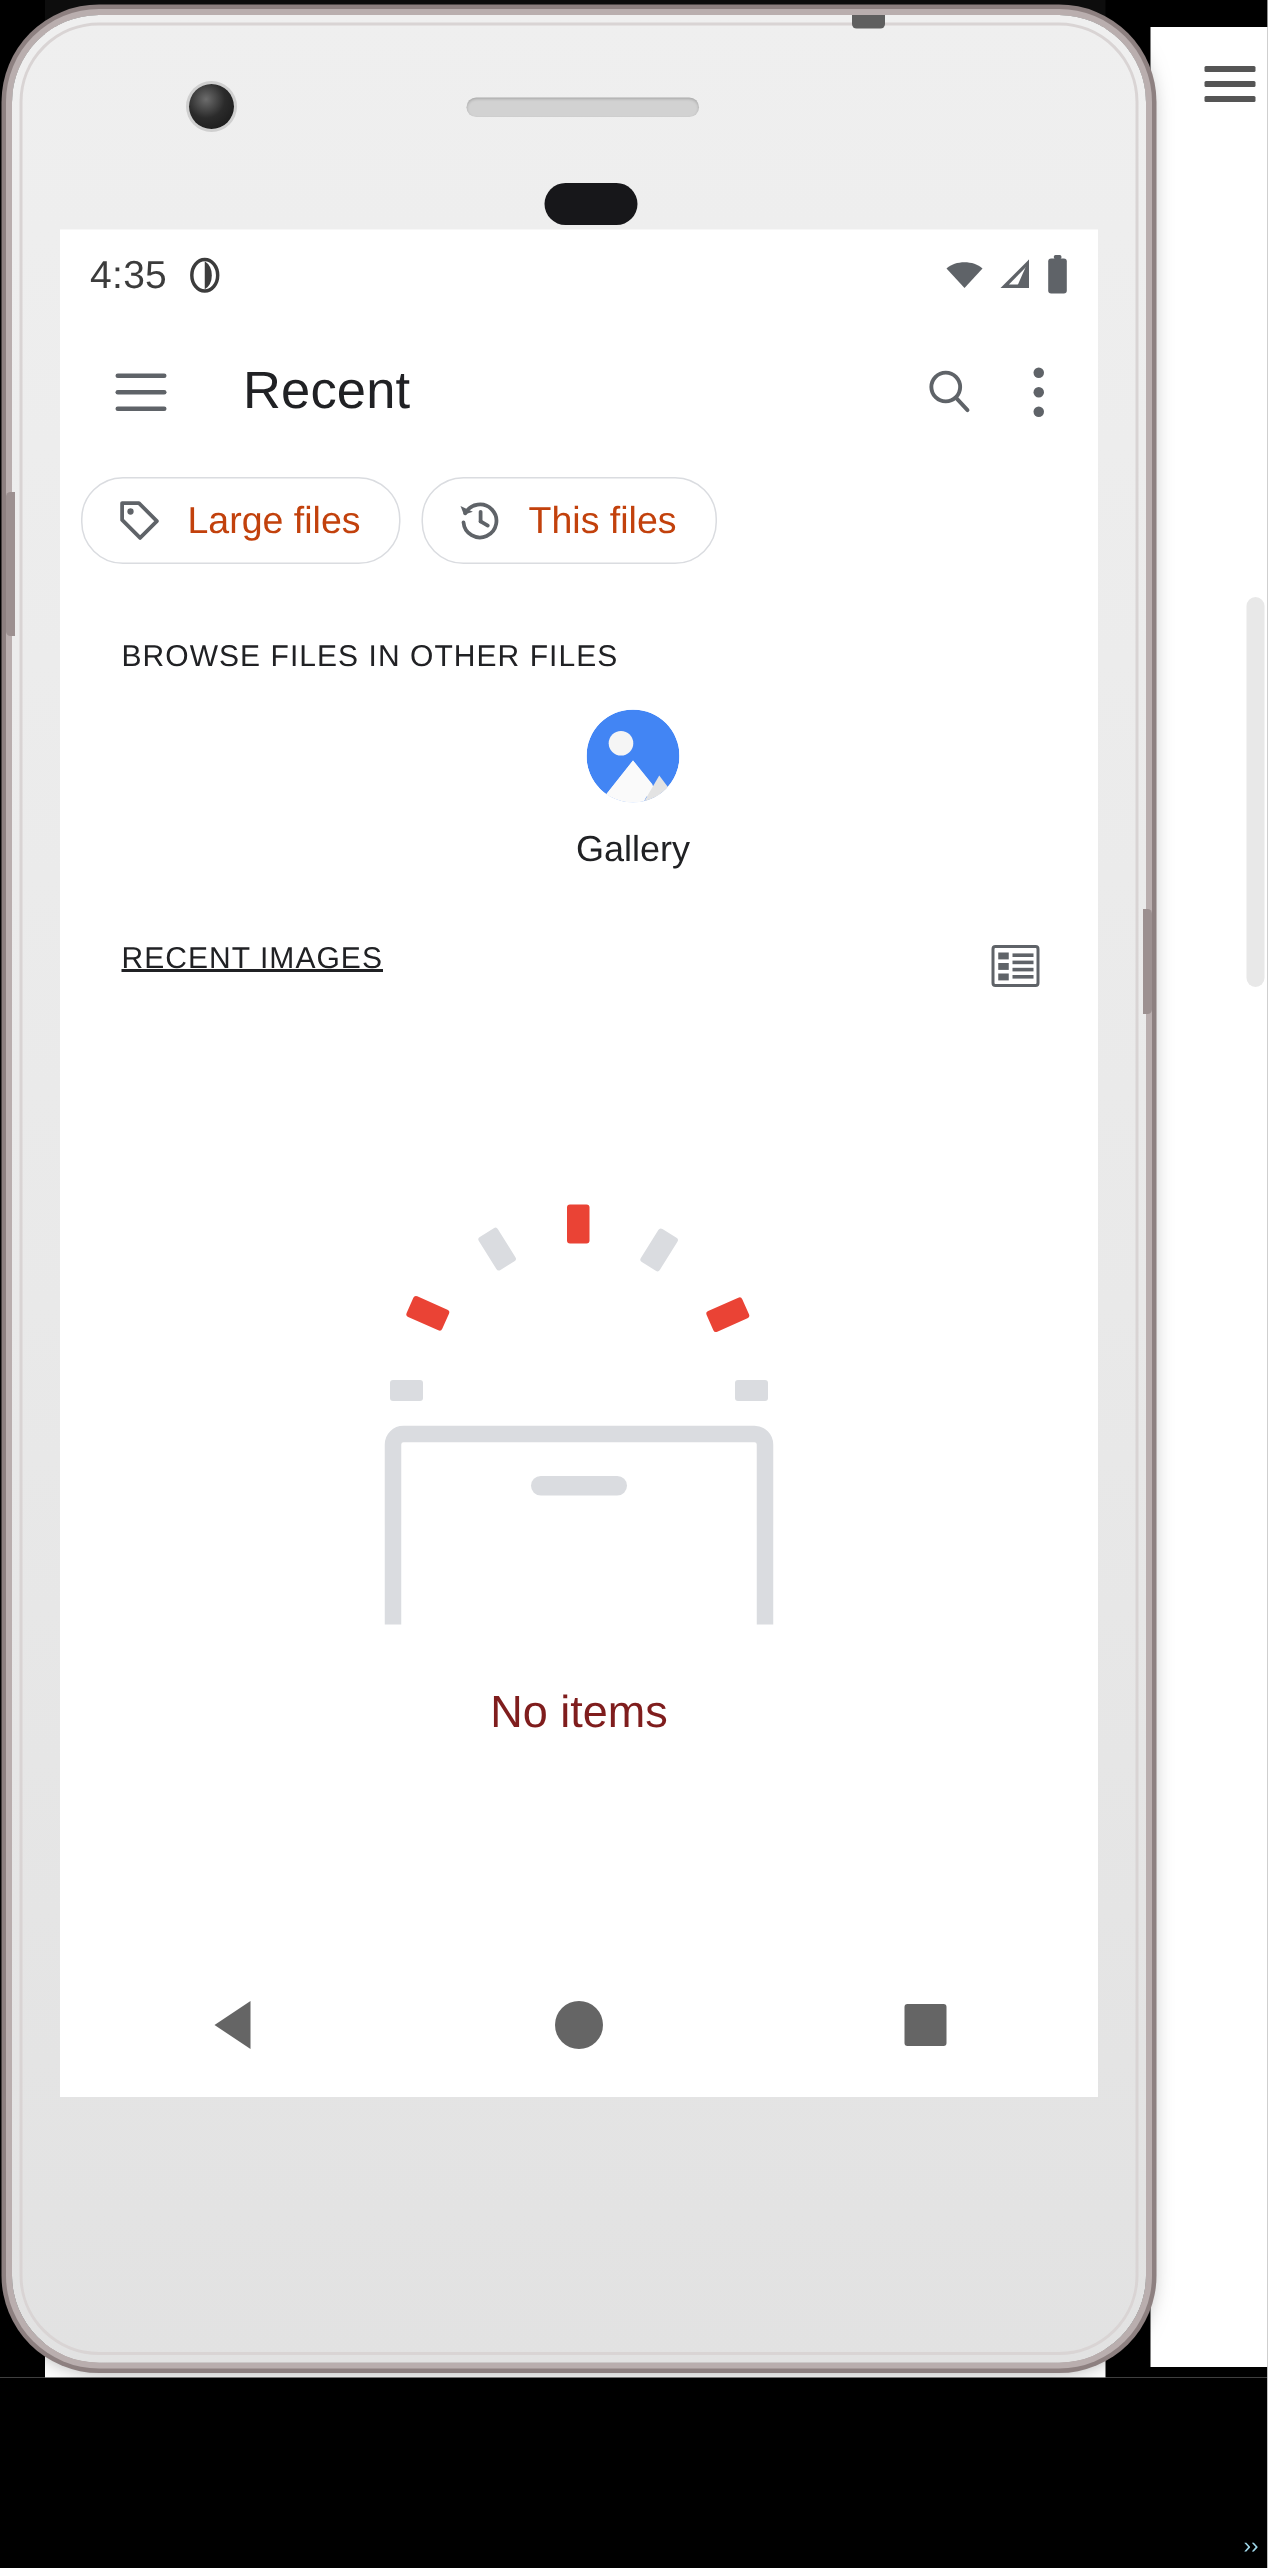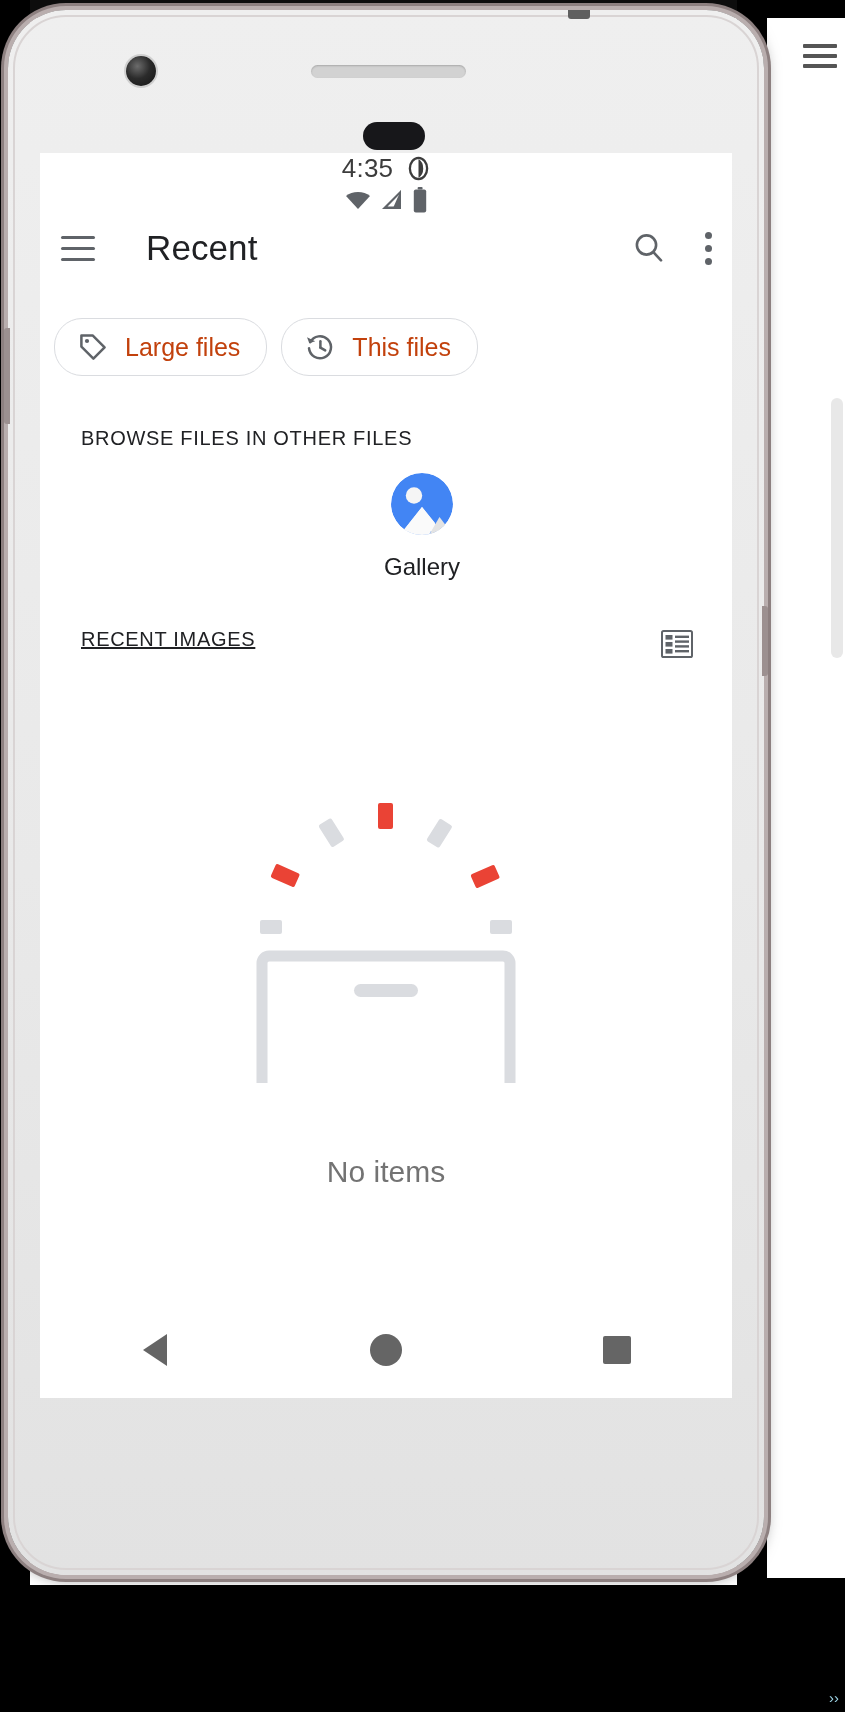--- a/index.html
+++ b/index.html
@@ -150,21 +150,20 @@
   
   .statusbar {
     position: absolute;
     left: 0; top: 0;
     width: 692px; height: 60px;
     display: flex;
     align-items: center;
     justify-content: space-between;
     padding: 0 20px;
     box-sizing: border-box;
-    flex-direction: column;
   }
   .status-left {
     display: flex;
     align-items: center;
     gap: 14px;
   }
   .status-time {
     font-size: 26px;
     color: #3c3c3c;
     letter-spacing: .2px;
@@ -177,25 +176,25 @@
     align-items: center;
     gap: 9px;
   }
   .ico-wifi { width: 26px; height: 22px; }
   .ico-signal { width: 24px; height: 22px; }
   .ico-batt { width: 14px; height: 26px; }
 
   
   .toolbar {
     position: absolute;
-    left: 0; top: 47px;
+    left: 0; top: 60px;
     width: 692px; height: 96px;
     display: flex;
     align-items: center;
-    padding: 0 0;
+    padding: 0 16px;
     box-sizing: border-box;
   }
   .tb-menu {
     width: 52px; height: 52px;
     display: flex;
     flex-direction: column;
     justify-content: center;
     align-items: center;
     gap: 8px;
     margin-left: 12px;
@@ -310,23 +309,23 @@
   .empty {
     position: absolute;
     left: 0; top: 640px;
     width: 692px;
     display: flex;
     flex-direction: column;
     align-items: center;
   }
   .empty-art { width: 260px; height: 290px; }
   .empty-text {
-    margin-top: 72px;
+    margin-top: 42px;
     font-size: 30px;
-    color: #737373;
+    color: #7f1d1d;
   }
 
   
   .navbar {
     position: absolute;
     left: 0; bottom: 0;
     width: 692px; height: 96px;
     display: flex;
     align-items: center;
     justify-content: space-around;

